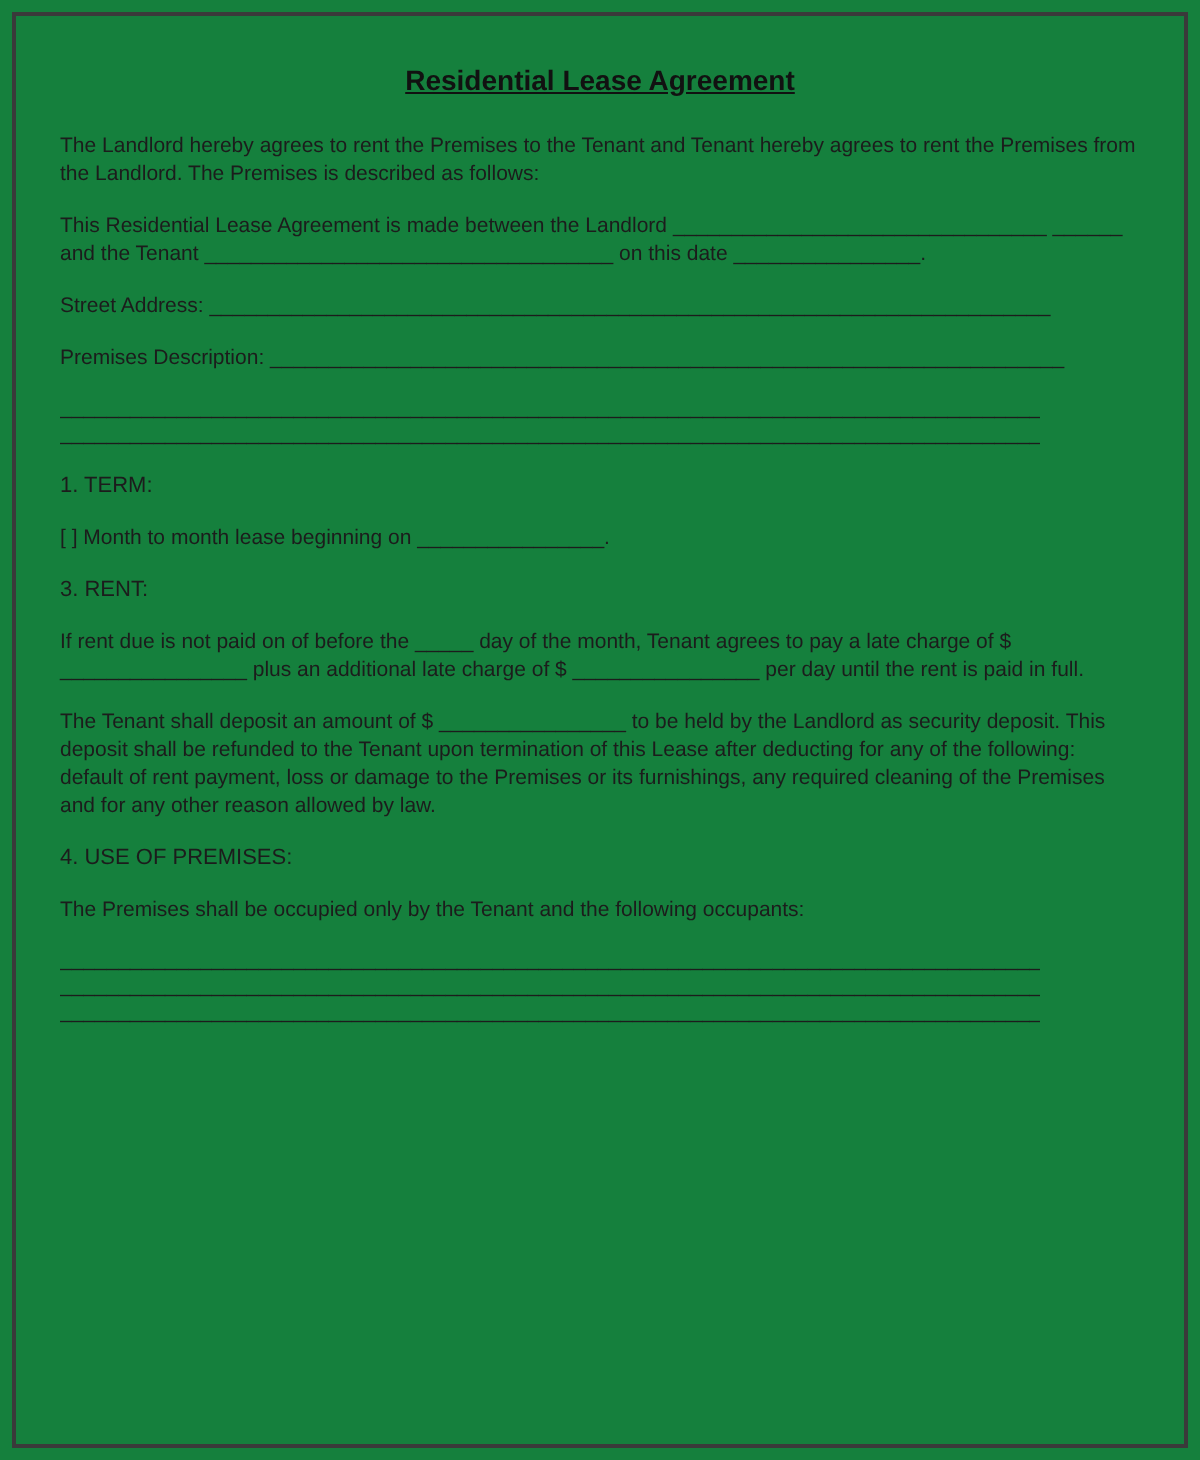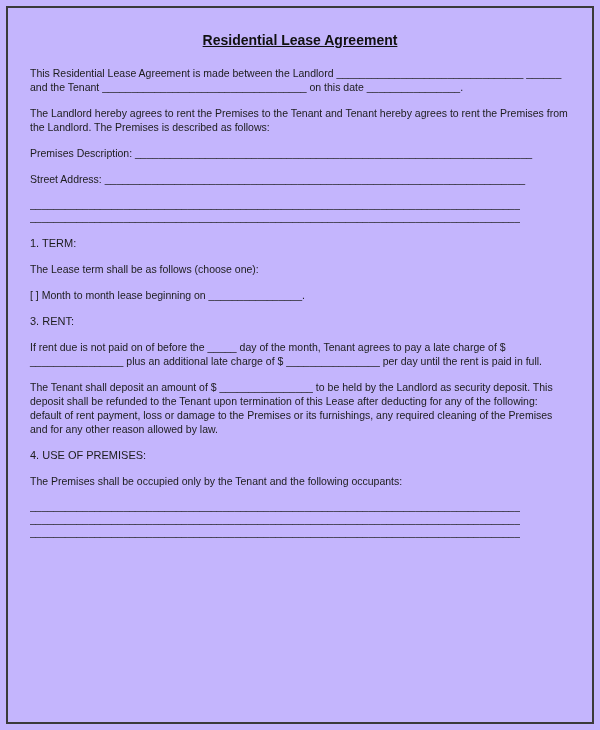--- a/index.html
+++ b/index.html
@@ -6,21 +6,21 @@
     margin: 0;
     padding: 0;
     background: #ffffff;
   }
   .page {
     position: relative;
     width: 600px;
     height: 730px;
     box-sizing: border-box;
     padding: 6px;
-    background: #c4b5fd;
+    background: #15803d;
     font-family: "Liberation Sans", sans-serif;
     color: #1c1c1c;
     overflow: hidden;
   }
   .frame {
     box-sizing: border-box;
     width: 100%;
     height: 100%;
     border: 2px solid #3a3a3a;
     padding: 24px 22px 18px 22px;
@@ -57,35 +57,34 @@
   }
 </style>
 </head>
 <body>
 
 <div class="page">
   <div class="frame">
 
     <h1 class="doc-title">Residential Lease Agreement</h1>
 
+    <p class="para">The Landlord hereby agrees to rent the Premises to the Tenant and Tenant hereby agrees to rent the Premises from the Landlord. The Premises is described as follows:</p>
+
     <p class="para">This Residential Lease Agreement is made between the Landlord ________________________________ ______ and the Tenant ___________________________________ on this date ________________.</p>
 
-    <p class="para">The Landlord hereby agrees to rent the Premises to the Tenant and Tenant hereby agrees to rent the Premises from the Landlord. The Premises is described as follows:</p>
+    <p class="para">Street Address: ________________________________________________________________________</p>
 
     <p class="para">Premises Description: ____________________________________________________________________</p>
-
-    <p class="para">Street Address: ________________________________________________________________________</p>
 
     <div class="blank-group">
       <div class="blank-line">__________________________________________________________________________________________</div>
       <div class="blank-line">__________________________________________________________________________________________</div>
     </div>
 
     <p class="heading">1. TERM:</p>
-    <p class="para">The Lease term shall be as follows (choose one):</p>
     <p class="para">[ ] Month to month lease beginning on ________________.</p>
 
     <p class="heading">3. RENT:</p>
     <p class="para">If rent due is not paid on of before the _____ day of the month, Tenant agrees to pay a late charge of $ ________________ plus an additional late charge of $ ________________ per day until the rent is paid in full.</p>
 
     <p class="para">The Tenant shall deposit an amount of $ ________________ to be held by the Landlord as security deposit. This deposit shall be refunded to the Tenant upon termination of this Lease after deducting for any of the following: default of rent payment, loss or damage to the Premises or its furnishings, any required cleaning of the Premises and for any other reason allowed by law.</p>
 
     <p class="heading">4. USE OF PREMISES:</p>
     <p class="para">The Premises shall be occupied only by the Tenant and the following occupants:</p>
 

